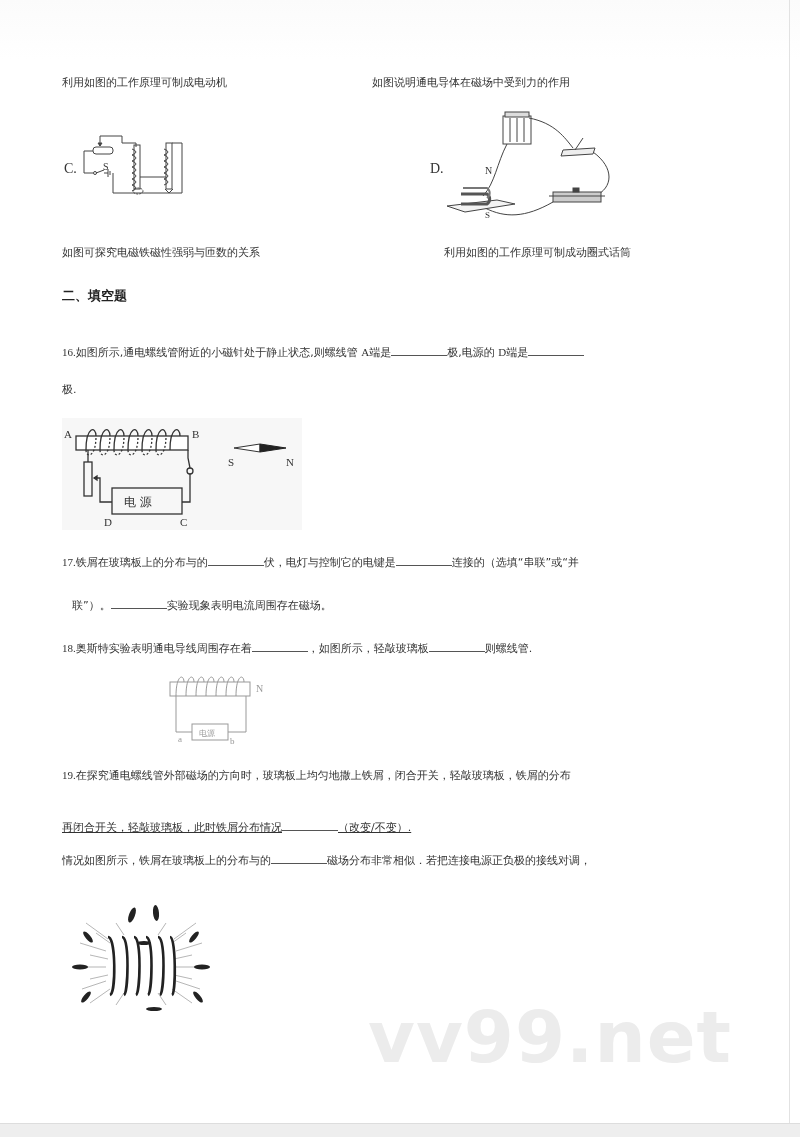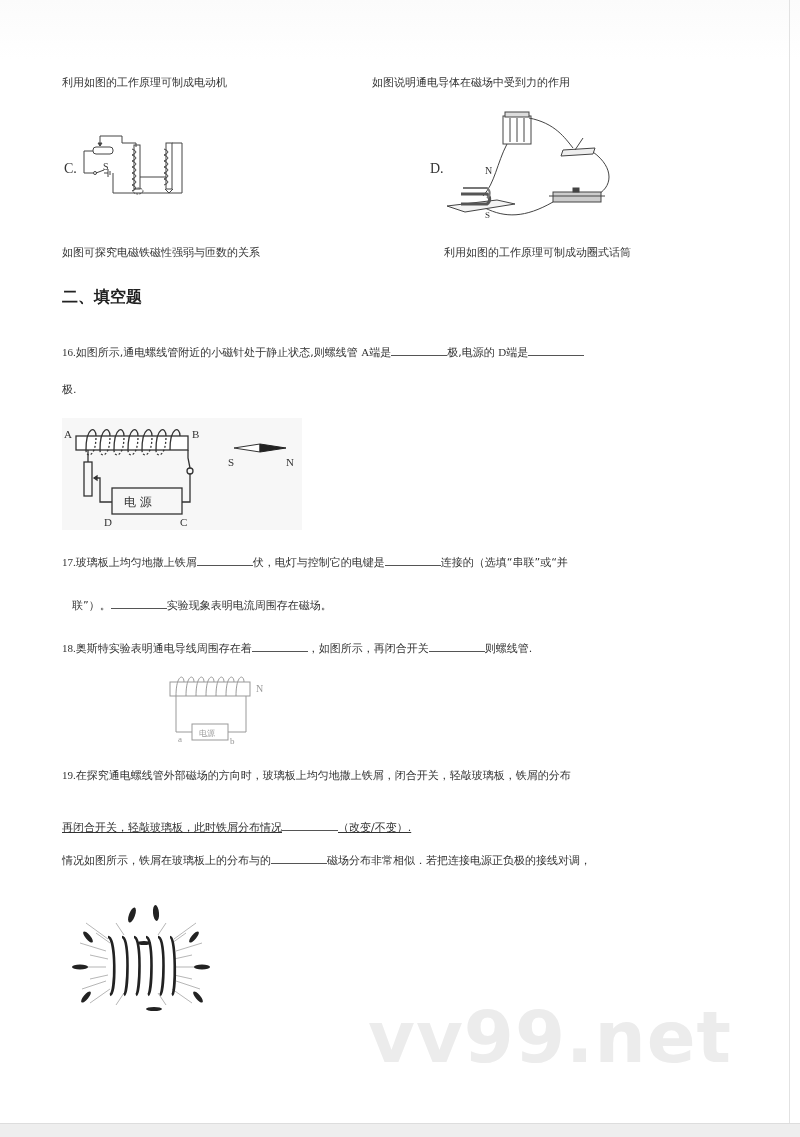--- a/index.html
+++ b/index.html
@@ -8,21 +8,21 @@
     background:#ffffff;
     font-family: "DejaVu Sans", "Liberation Sans", sans-serif;
     color:#333;
   }
   .page-top-shade { position:absolute; left:0; top:0; width:800px; height:60px; background:linear-gradient(#fbfbfb,#ffffff); }
   .page-right-edge { position:absolute; left:789px; top:0; width:1px; height:1123px; background:#e2e2e2; }
   .page-bottom-edge { position:absolute; left:0; top:1123px; width:800px; height:14px; background:#eeeeee; border-top:1px solid #dddddd; }
   .t { position:absolute; font-size:11px; line-height:18px; white-space:nowrap; color:#333; }
   .latin { font-family:"Liberation Serif", serif; }
   .blank { display:inline-block; border-bottom:1px solid #555; height:14px; vertical-align:baseline; }
-  .heading { position:absolute; font-size:16px; font-weight:bold; color:#222; }
+  .heading { position:absolute; font-size:13px; font-weight:bold; color:#222; }
   .fig { position:absolute; }
   .watermark {
     position:absolute; left:368px; top:995px; font-size:72px; font-weight:bold;
     font-family:"DejaVu Sans", sans-serif; color:#ececec; letter-spacing:1px;
   }
 </style>
 </head>
 <body>
 
 <div class="page-top-shade"></div>
@@ -115,28 +115,28 @@
   <text x="118" y="108" font-size="11" font-family="Liberation Serif, serif" fill="#333">C</text>
   <g>
     <polygon points="172,30 198,26 198,34" fill="#fff" stroke="#333"></polygon>
     <polygon points="198,26 224,30 198,34" fill="#222" stroke="#222"></polygon>
   </g>
   <text x="166" y="48" font-size="11" font-family="Liberation Serif, serif" fill="#333">S</text>
   <text x="224" y="48" font-size="11" font-family="Liberation Serif, serif" fill="#333">N</text>
 </svg>
 
 <div class="t" style="left:62px;top:551px;">
-  <span class="latin">17.</span><span>玻璃板上均匀地撒上铁屑</span><span class="blank" style="width:56px;"></span><span>伏，电灯与控制它的电键是</span><span class="blank" style="width:56px;"></span><span>连接的（选填“串联”或“并</span>
+  <span class="latin">17.</span><span>铁屑在玻璃板上的分布与的</span><span class="blank" style="width:56px;"></span><span>伏，电灯与控制它的电键是</span><span class="blank" style="width:56px;"></span><span>连接的（选填“串联”或“并</span>
 </div>
 <div class="t" style="left:72px;top:594px;">
   <span>联”）。</span><span class="blank" style="width:56px;"></span><span>实验现象表明电流周围存在磁场。</span>
 </div>
 
 <div class="t" style="left:62px;top:637px;">
-  <span class="latin">18.</span><span>奥斯特实验表明通电导线周围存在着</span><span class="blank" style="width:56px;"></span><span>，如图所示，再闭合开关</span><span class="blank" style="width:56px;"></span><span>则螺线管.</span>
+  <span class="latin">18.</span><span>奥斯特实验表明通电导线周围存在着</span><span class="blank" style="width:56px;"></span><span>，如图所示，轻敲玻璃板</span><span class="blank" style="width:56px;"></span><span>则螺线管.</span>
 </div>
 
 <svg class="fig" style="left:166px;top:672px;" width="115" height="72" viewBox="0 0 115 72">
   <g fill="none" stroke="#999" stroke-width="1">
     <rect x="4" y="10" width="80" height="14"></rect>
     <path d="M10,24 C10,2 18,2 18,10 M20,24 C20,2 28,2 28,10 M30,24 C30,2 38,2 38,10 M40,24 C40,2 48,2 48,10 M50,24 C50,2 58,2 58,10 M60,24 C60,2 68,2 68,10 M70,24 C70,2 78,2 78,10"></path>
     <polyline points="10,24 10,60 26,60"></polyline>
     <rect x="26" y="52" width="36" height="16"></rect>
     <polyline points="62,60 80,60 80,24"></polyline>
   </g>

